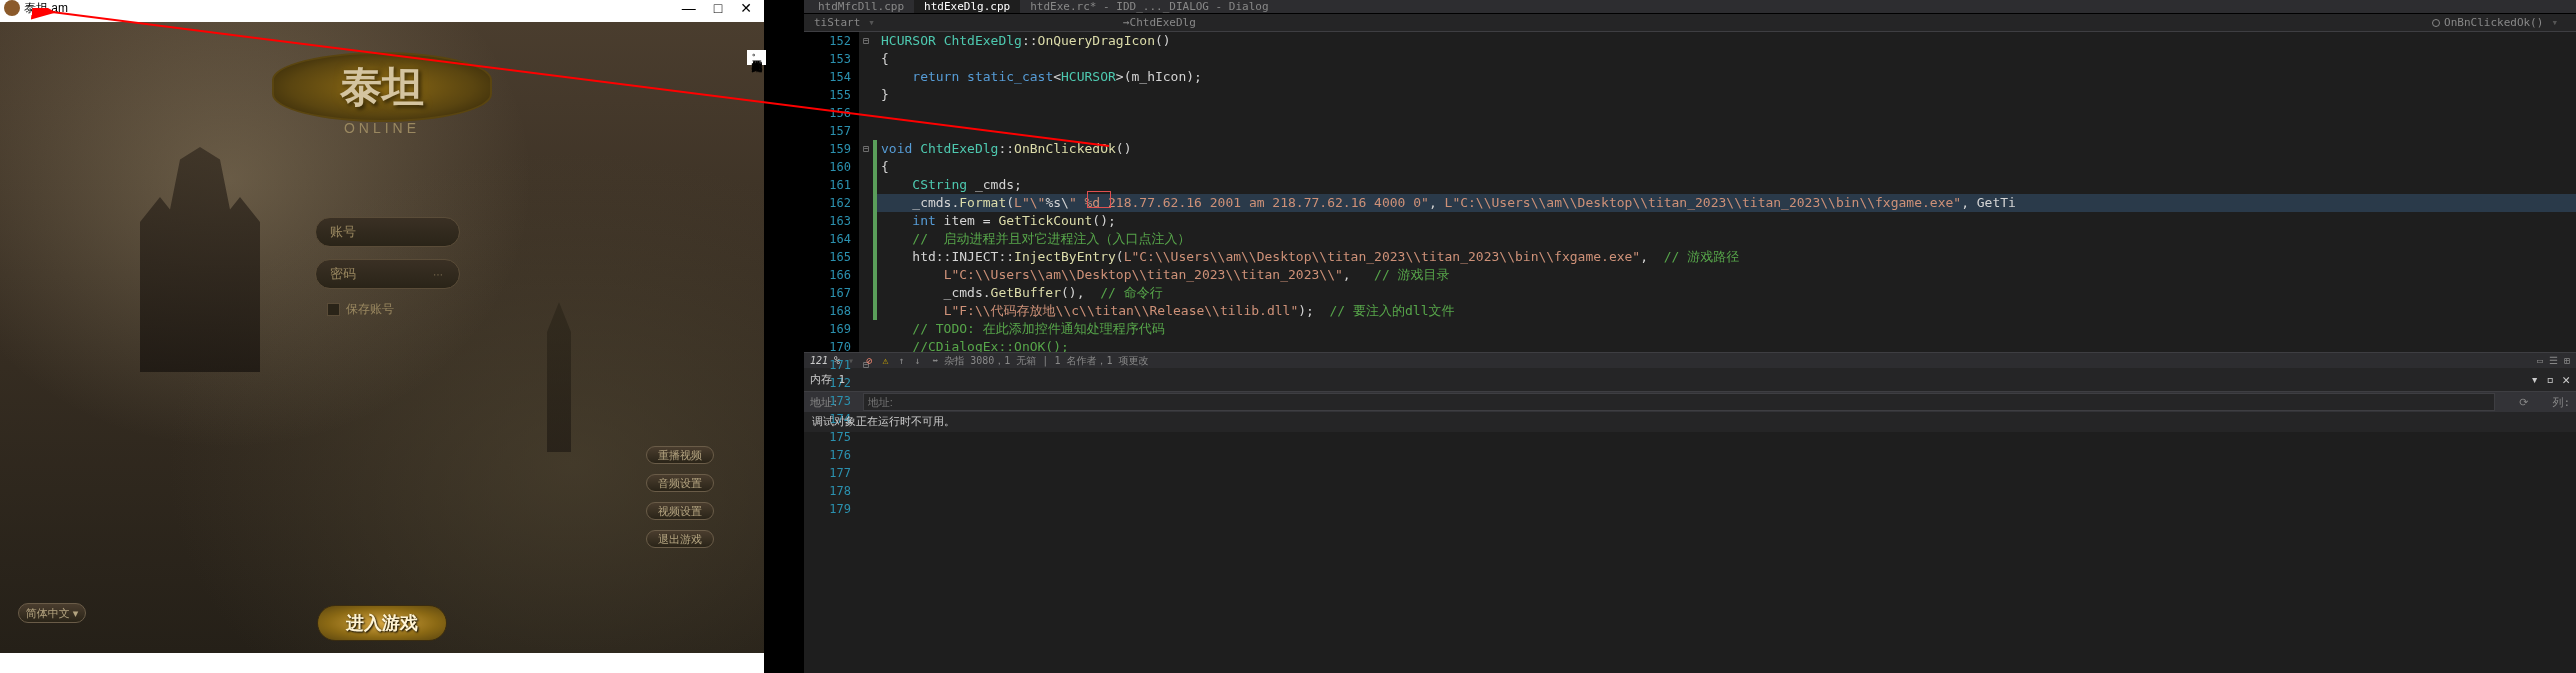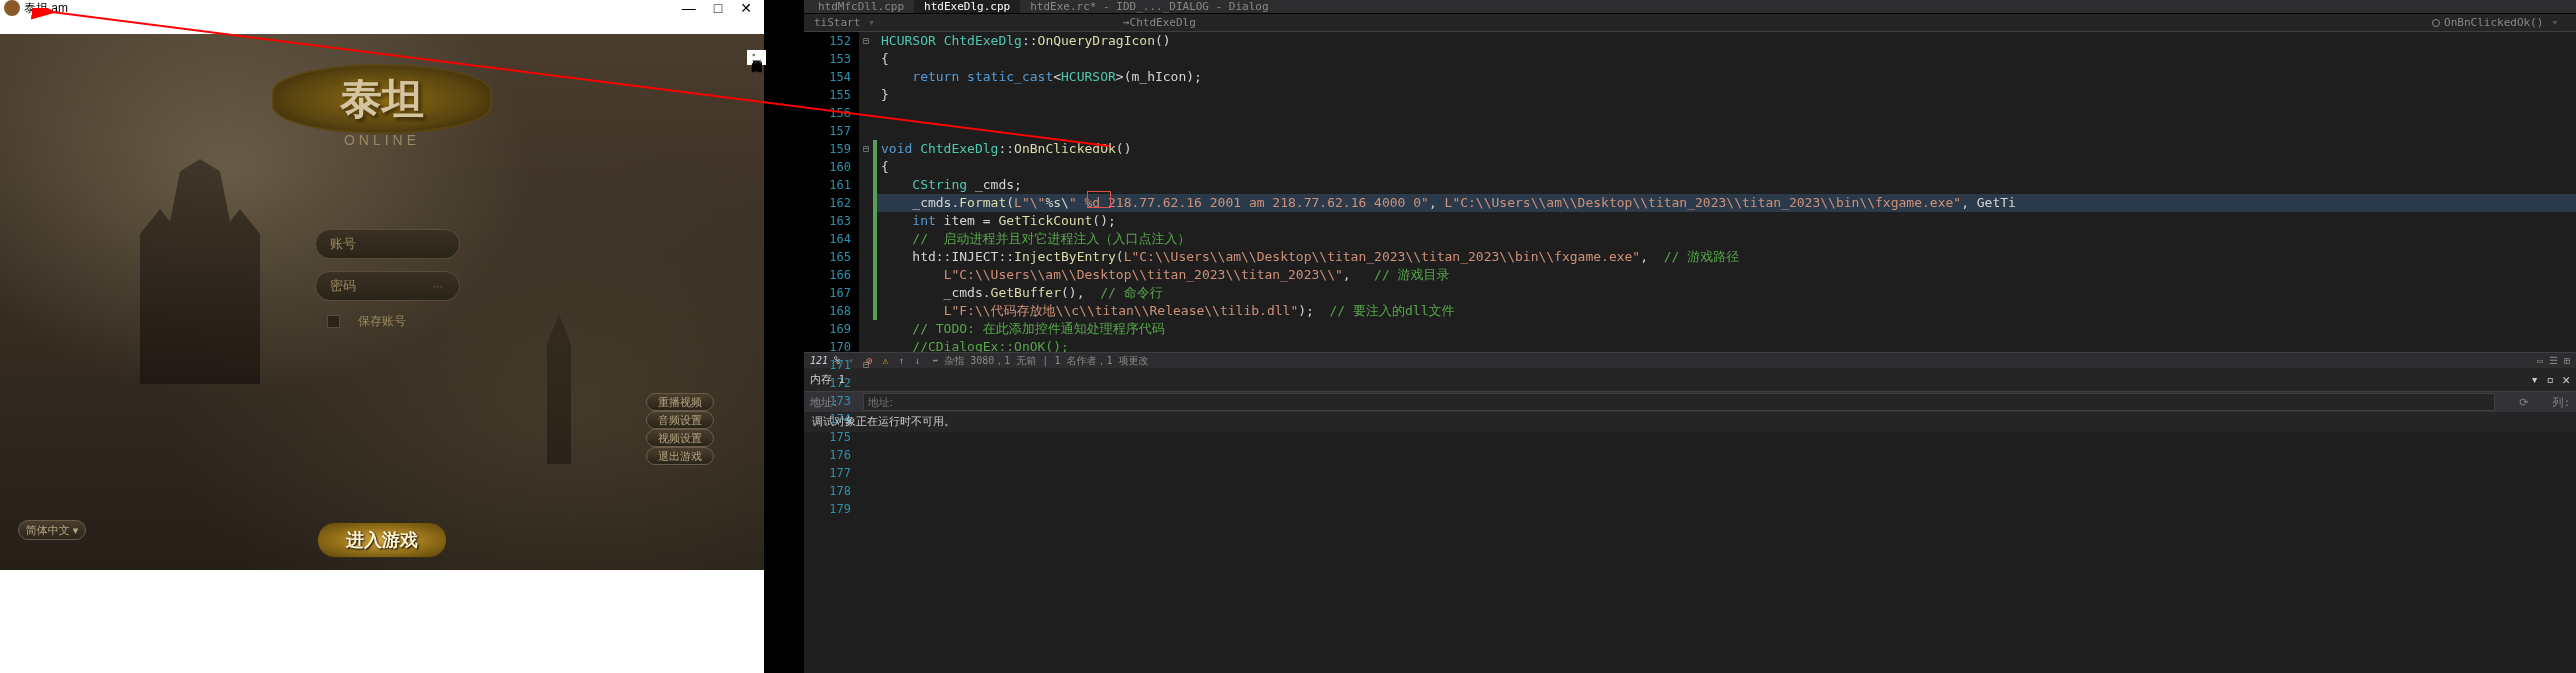--- a/index.html
+++ b/index.html
@@ -3,42 +3,42 @@
 <meta charset="utf-8">
 <style>
 * { margin:0; padding:0; box-sizing:border-box; }
 body { font-family: 'Microsoft YaHei', sans-serif; background:#000; width:2576px; height:673px; overflow:hidden; position:relative; }
 
 
 .game-window { position:absolute; left:0; top:0; width:764px; height:673px; background:#fff; }
 .titlebar { height:22px; background:#fff; display:flex; align-items:flex-start; padding:0 4px; font-size:12px; color:#000; }
 .titlebar .icon { width:16px; height:16px; background:#8b5a2b; border-radius:50%; margin-right:4px; }
 .titlebar .controls { margin-left:auto; display:flex; gap:18px; font-size:14px; color:#000; padding-right:8px; }
-.game-content { position:relative; height:536px; background:linear-gradient(to bottom, #3a3428 0%, #5a4d3a 30%, #4a3d2e 60%, #2a2418 100%); overflow:hidden;margin-top:12px; }
+.game-content { position:relative; height:631px; background:linear-gradient(to bottom, #3a3428 0%, #5a4d3a 30%, #4a3d2e 60%, #2a2418 100%); overflow:hidden; }
 .game-bg { position:absolute; inset:0; background:
   radial-gradient(ellipse at 30% 25%, rgba(200,180,140,0.3) 0%, transparent 40%),
   radial-gradient(ellipse at 75% 70%, rgba(80,70,50,0.6) 0%, transparent 50%),
   linear-gradient(to bottom, #4a3d2e 0%, #3a3024 40%, #252018 100%);
 }
 .castle { position:absolute; left:100px; top:100px; width:200px; height:250px; background:linear-gradient(to top, #1a1510 0%, #3a3024 100%); clip-path:polygon(20% 100%, 20% 40%, 30% 30%, 35% 35%, 40% 15%, 50% 10%, 60% 15%, 65% 35%, 70% 30%, 80% 40%, 80% 100%); opacity:0.8; }
 .tower1 { position:absolute; left:529px; top:280px; width:60px; height:150px; background:linear-gradient(to top, #1a1510, #2a2418); clip-path:polygon(30% 100%, 30% 20%, 50% 0%, 70% 20%, 70% 100%); opacity:0.6; }
 .game-logo { position:absolute; left:50%; top:30px; transform:translateX(-50%); width:220px; text-align:center; }
 .game-logo .frame { width:220px; height:70px; background:radial-gradient(ellipse, #8b6914 0%, #5a4510 60%, #2a2008 100%); border-radius:50%/40%; display:flex; align-items:center; justify-content:center; border:2px solid #5a4510; }
 .game-logo .title { font-size:42px; color:#d4c4a0; font-weight:bold; text-shadow:0 0 8px #8b6914, 2px 2px 4px #000; font-family:'STKaiti','KaiTi',serif; }
 .game-logo .subtitle { font-size:14px; color:#9a8860; letter-spacing:4px; margin-top:-2px; }
 
 .login-panel { position:absolute; left:315px; top:195px; width:145px; }
 .login-field { width:145px; height:30px; background:linear-gradient(to bottom, #3a3024, #2a2418); border:1px solid #5a4c38; border-radius:15px; margin-bottom:12px; display:flex; align-items:center; padding:0 14px; }
 .login-field span { color:#9a8860; font-size:13px; }
 .login-field .dots { margin-left:auto; color:#7a6c50; font-size:10px; letter-spacing:2px; }
-.checkbox-row { display:flex; align-items:center; gap:18px; margin-top:6px; margin-left:12px; }
+.checkbox-row { display:flex; align-items:center; gap:6px; margin-top:6px; margin-left:12px; }
 .checkbox-row .cb { width:13px; height:13px; border:1px solid #5a4c38; background:#2a2418; }
 .checkbox-row span { color:#9a8860; font-size:12px; }
 
-.right-buttons { position:absolute; right:50px; bottom:105px; display:flex; flex-direction:column; }
+.right-buttons { position:absolute; right:50px; bottom:105px; display:flex; flex-direction:column; gap:10px; }
 .menu-btn { width:68px; height:18px; background:linear-gradient(to bottom, #4a3d2e, #2a2418); border:1px solid #6a5c48; border-radius:9px; color:#b4a480; font-size:11px; text-align:center; line-height:16px; }
 
 .enter-btn { position:absolute; left:50%; bottom:12px; transform:translateX(-50%); width:130px; height:36px; background:radial-gradient(ellipse, #d4a440 0%, #8b6914 60%, #5a4510 100%); border:1px solid #3a2c10; border-radius:18px; color:#fff4d4; font-size:18px; font-weight:bold; text-align:center; line-height:34px; text-shadow:1px 1px 2px #000; }
 
 .lang-btn { position:absolute; left:18px; bottom:30px; width:68px; height:20px; background:linear-gradient(to bottom, #4a3d2e, #2a2418); border:1px solid #6a5c48; border-radius:10px; color:#b4a480; font-size:11px; text-align:center; line-height:18px; }
 
 .side-text { position:absolute; right:-2px; top:50px; writing-mode:vertical-rl; color:#000; font-size:11px; background:#fff; padding:2px; }
 
 
 .arrow { position:absolute; left:30px; top:8px; width:1084px; height:140px; pointer-events:none; z-index:100; }

